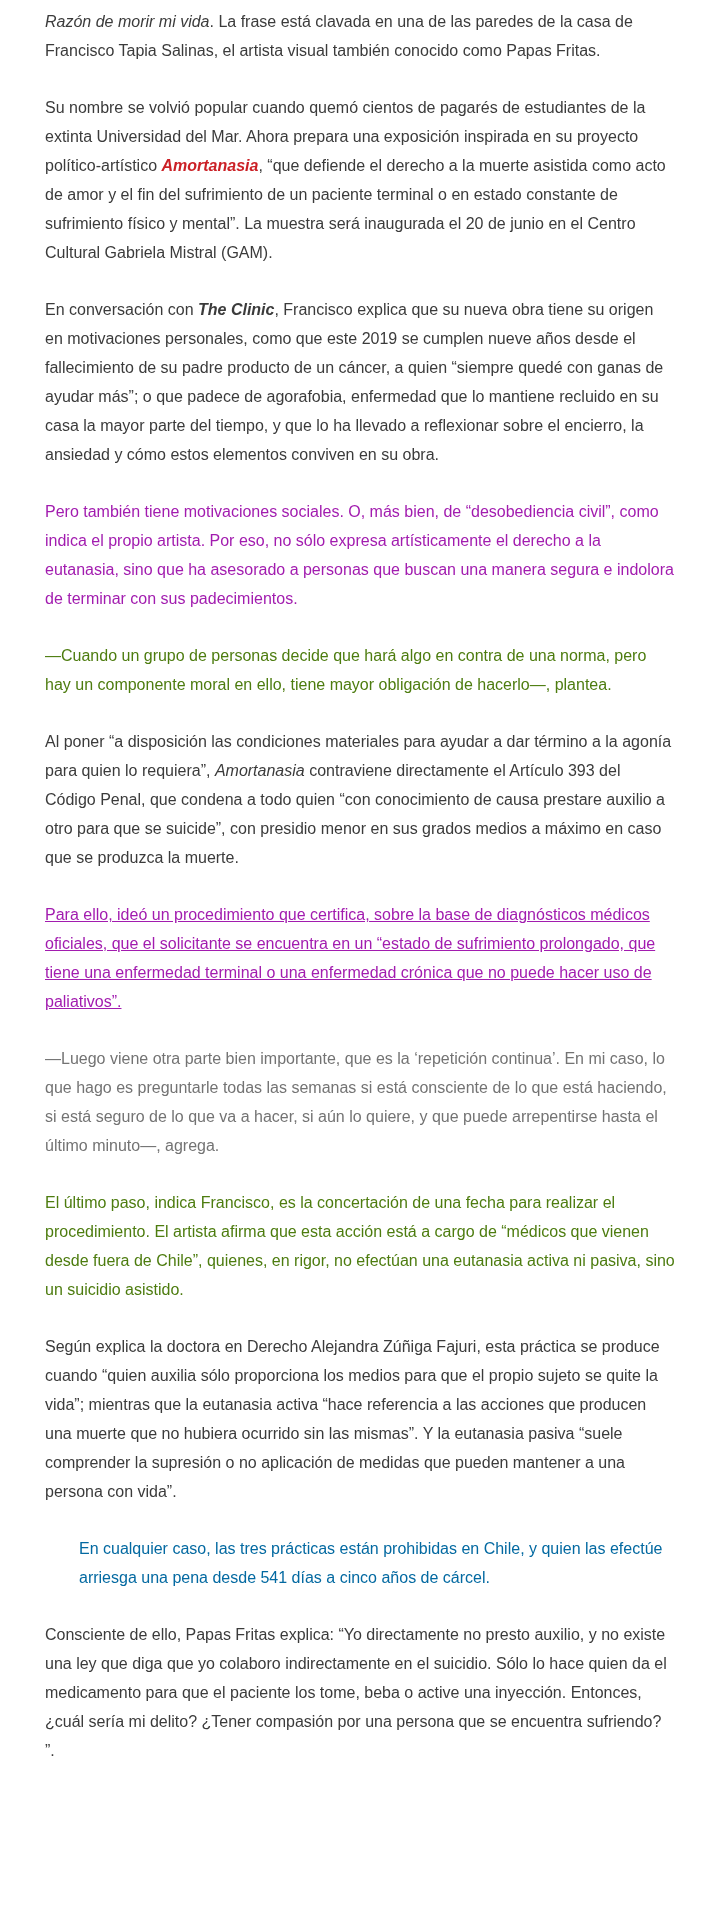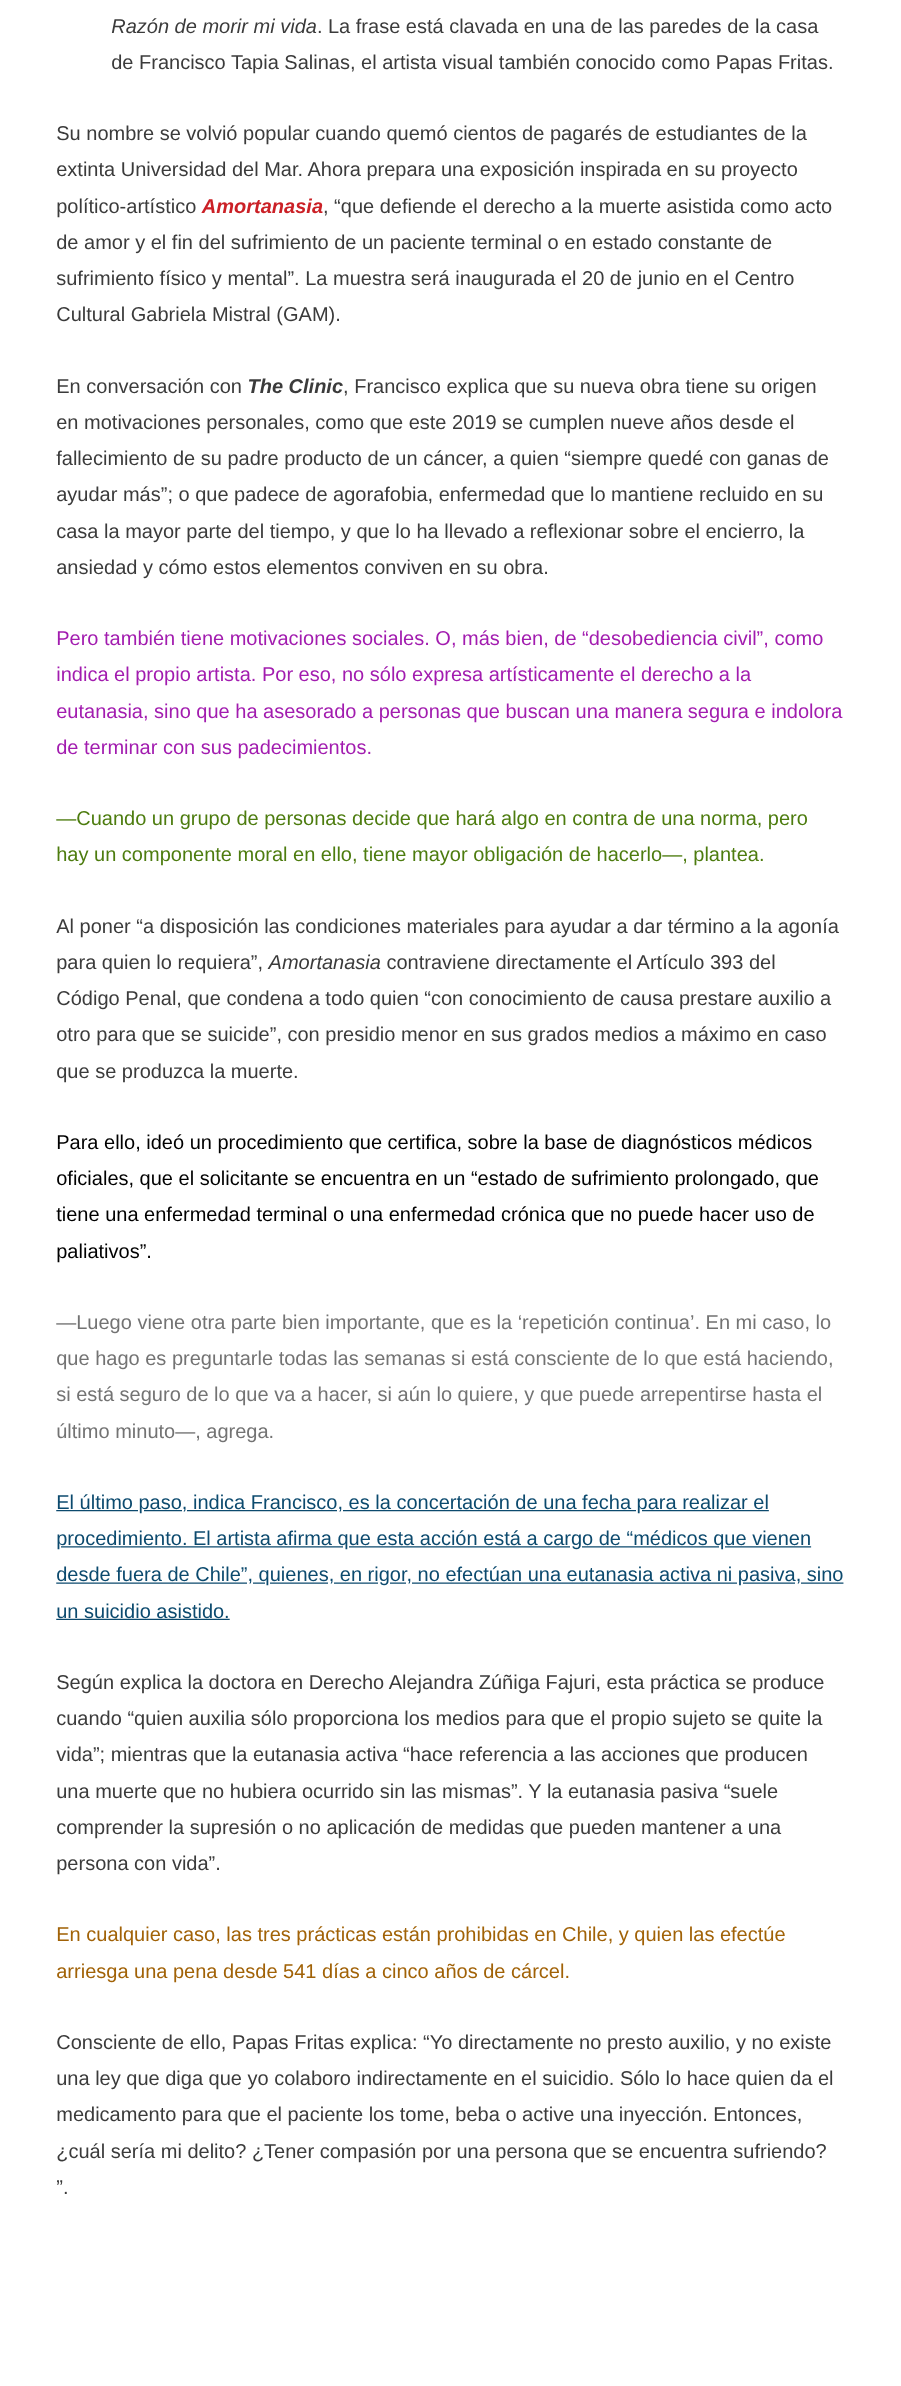--- a/index.html
+++ b/index.html
@@ -34,25 +34,25 @@
     font-weight: bold;
     font-style: italic;
     text-decoration: none;
     cursor: pointer;
   }
 </style>
 </head>
 <body style="background: rgb(255, 255, 255);">
 
 <main class="article" id="article">
-    <p class="para" style="color: rgb(59, 59, 59); margin-left: 44px;"><span class="seg-italic">Razón de morir mi vida</span><span class="seg-normal">. La frase está clavada en una de las paredes de la casa de Francisco Tapia Salinas, el artista visual también conocido como Papas Fritas.</span></p>
+    <p class="para" style="color: rgb(59, 59, 59);"><span class="seg-italic">Razón de morir mi vida</span><span class="seg-normal">. La frase está clavada en una de las paredes de la casa de Francisco Tapia Salinas, el artista visual también conocido como Papas Fritas.</span></p>
     <p class="para" style="color: rgb(59, 59, 59);"><span class="seg-normal">Su nombre se volvió popular cuando quemó cientos de pagarés de estudiantes de la extinta Universidad del Mar. Ahora prepara una exposición inspirada en su proyecto político-artístico </span><a class="art-link" href="#" style="color: rgb(203, 32, 38);">Amortanasia</a><span class="seg-normal">, “que defiende el derecho a la muerte asistida como acto de amor y el fin del sufrimiento de un paciente terminal o en estado constante de sufrimiento físico y mental”. La muestra será inaugurada el 20 de junio en el Centro Cultural Gabriela Mistral (GAM).</span></p>
     <p class="para" style="color: rgb(59, 59, 59);"><span class="seg-normal">En conversación con </span><span class="seg-bold">The Clinic</span><span class="seg-normal">, Francisco explica que su nueva obra tiene su origen en motivaciones personales, como que este 2019 se cumplen nueve años desde el fallecimiento de su padre producto de un cáncer, a quien “siempre quedé con ganas de ayudar más”; o que padece de agorafobia, enfermedad que lo mantiene recluido en su casa la mayor parte del tiempo, y que lo ha llevado a reflexionar sobre el encierro, la ansiedad y cómo estos elementos conviven en su obra.</span></p>
     <p class="para" style="color: #a21caf;"><span class="seg-normal">Pero también tiene motivaciones sociales. O, más bien, de “desobediencia civil”, como indica el propio artista. Por eso, no sólo expresa artísticamente el derecho a la eutanasia, sino que ha asesorado a personas que buscan una manera segura e indolora de terminar con sus padecimientos.</span></p>
     <p class="para" style="color: #4d7c0f;"><span class="seg-normal">—Cuando un grupo de personas decide que hará algo en contra de una norma, pero hay un componente moral en ello, tiene mayor obligación de hacerlo—, plantea.</span></p>
     <p class="para" style="color: rgb(59, 59, 59);"><span class="seg-normal">Al poner “a disposición las condiciones materiales para ayudar a dar término a la agonía para quien lo requiera”, </span><span class="seg-italic">Amortanasia</span><span class="seg-normal"> contraviene directamente el Artículo 393 del Código Penal, que condena a todo quien “con conocimiento de causa prestare auxilio a otro para que se suicide”, con presidio menor en sus grados medios a máximo en caso que se produzca la muerte.</span></p>
-    <p class="para" style="color: #000000;"><span class="seg-normal">Para ello, ideó un procedimiento que certifica, sobre la base de diagnósticos médicos oficiales, que el solicitante se encuentra en un “estado de sufrimiento prolongado, que tiene una enfermedad terminal o una enfermedad crónica que no puede hacer uso de paliativos”.</span></p>
+    <p class="para" style="color: #a21caf; text-decoration: underline;"><span class="seg-normal">Para ello, ideó un procedimiento que certifica, sobre la base de diagnósticos médicos oficiales, que el solicitante se encuentra en un “estado de sufrimiento prolongado, que tiene una enfermedad terminal o una enfermedad crónica que no puede hacer uso de paliativos”.</span></p>
     <p class="para" style="color: #737373;"><span class="seg-normal">—Luego viene otra parte bien importante, que es la ‘repetición continua’. En mi caso, lo que hago es preguntarle todas las semanas si está consciente de lo que está haciendo, si está seguro de lo que va a hacer, si aún lo quiere, y que puede arrepentirse hasta el último minuto—, agrega.</span></p>
-    <p class="para" style="color: #0c4a6e; text-decoration: underline;"><span class="seg-normal">El último paso, indica Francisco, es la concertación de una fecha para realizar el procedimiento. El artista afirma que esta acción está a cargo de “médicos que vienen desde fuera de Chile”, quienes, en rigor, no efectúan una eutanasia activa ni pasiva, sino un suicidio asistido.</span></p>
+    <p class="para" style="color: #4d7c0f;"><span class="seg-normal">El último paso, indica Francisco, es la concertación de una fecha para realizar el procedimiento. El artista afirma que esta acción está a cargo de “médicos que vienen desde fuera de Chile”, quienes, en rigor, no efectúan una eutanasia activa ni pasiva, sino un suicidio asistido.</span></p>
     <p class="para" style="color: rgb(59, 59, 59);"><span class="seg-normal">Según explica la doctora en Derecho Alejandra Zúñiga Fajuri, esta práctica se produce cuando “quien auxilia sólo proporciona los medios para que el propio sujeto se quite la vida”; mientras que la eutanasia activa “hace referencia a las acciones que producen una muerte que no hubiera ocurrido sin las mismas”. Y la eutanasia pasiva “suele comprender la supresión o no aplicación de medidas que pueden mantener a una persona con vida”.</span></p>
-    <p class="para" style="color: #a16207;"><span class="seg-normal">En cualquier caso, las tres prácticas están prohibidas en Chile, y quien las efectúe arriesga una pena desde 541 días a cinco años de cárcel.</span></p>
+    <p class="para" style="color: #0369a1; margin-left: 34px;"><span class="seg-normal">En cualquier caso, las tres prácticas están prohibidas en Chile, y quien las efectúe arriesga una pena desde 541 días a cinco años de cárcel.</span></p>
     <p class="para" style="color: rgb(59, 59, 59);"><span class="seg-normal">Consciente de ello, Papas Fritas explica: “Yo directamente no presto auxilio, y no existe una ley que diga que yo colaboro indirectamente en el suicidio. Sólo lo hace quien da el medicamento para que el paciente los tome, beba o active una inyección. Entonces, ¿cuál sería mi delito? ¿Tener compasión por una persona que se encuentra sufriendo? ”.</span></p>
   </main>
 
 </body></html>

